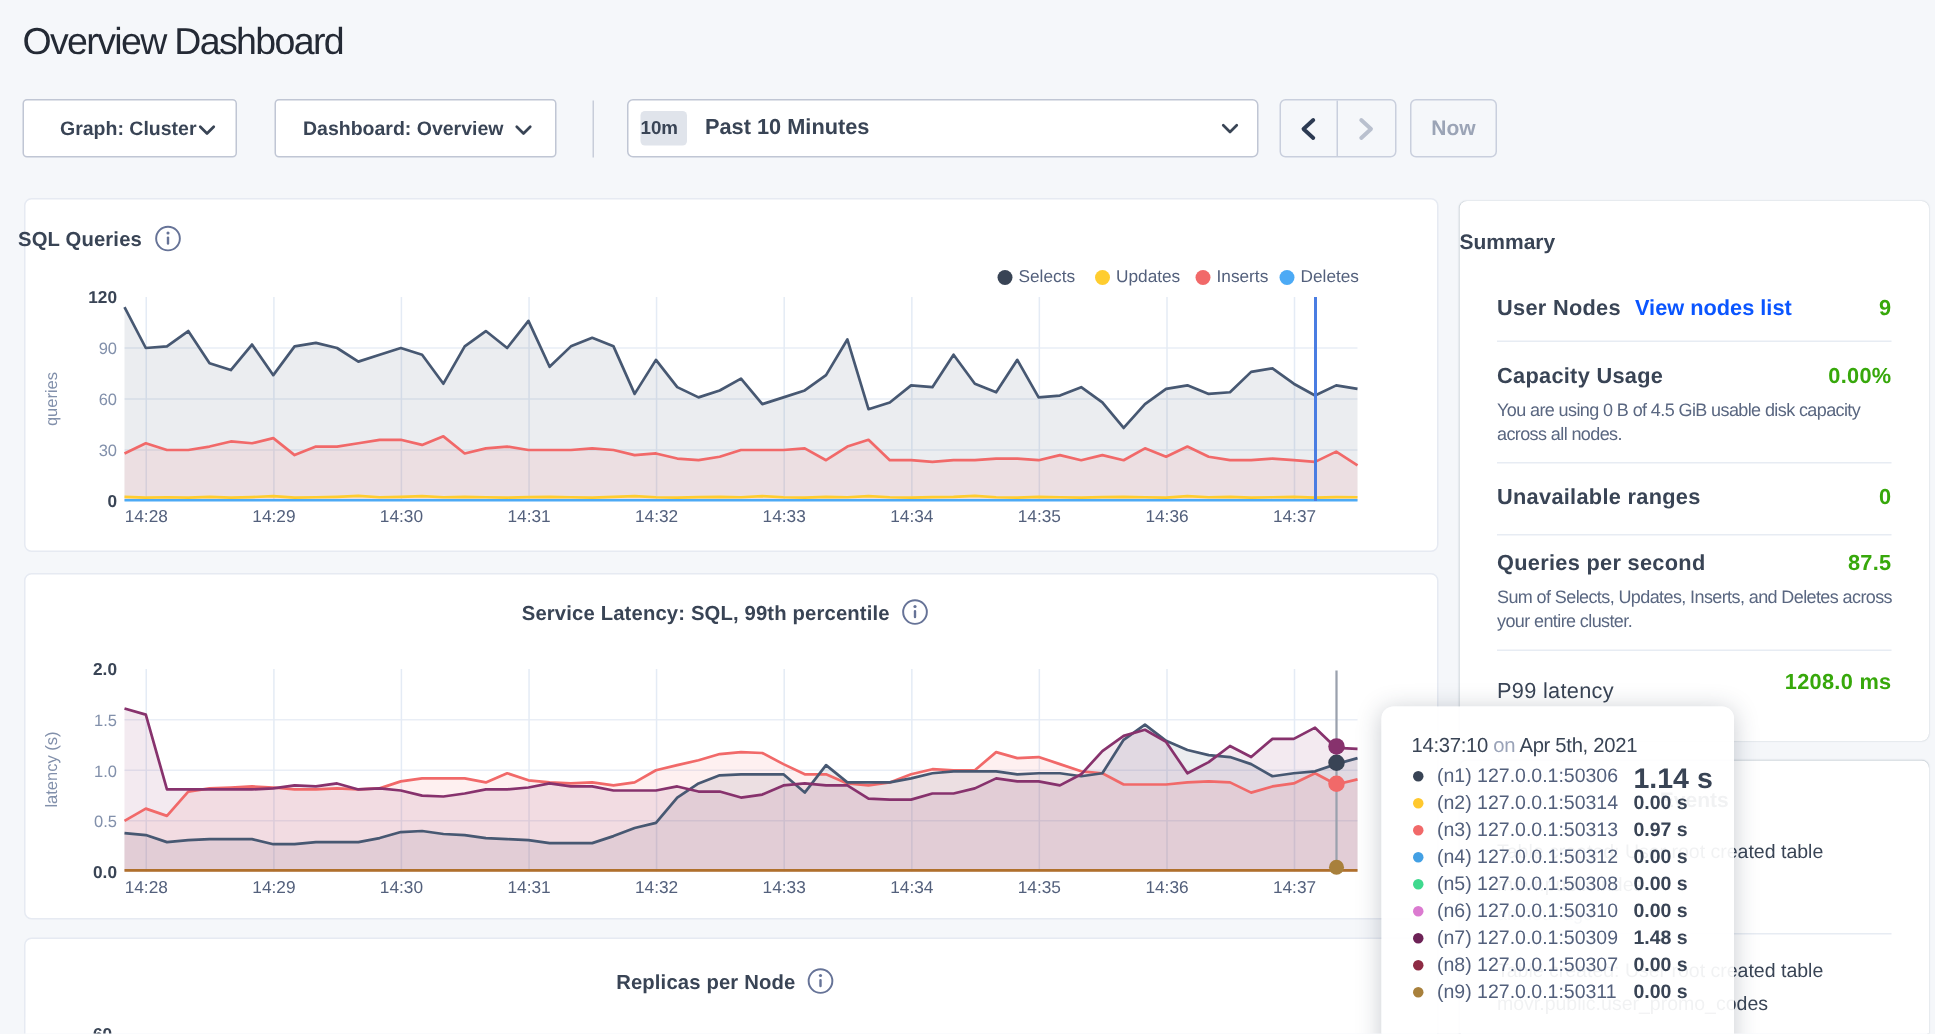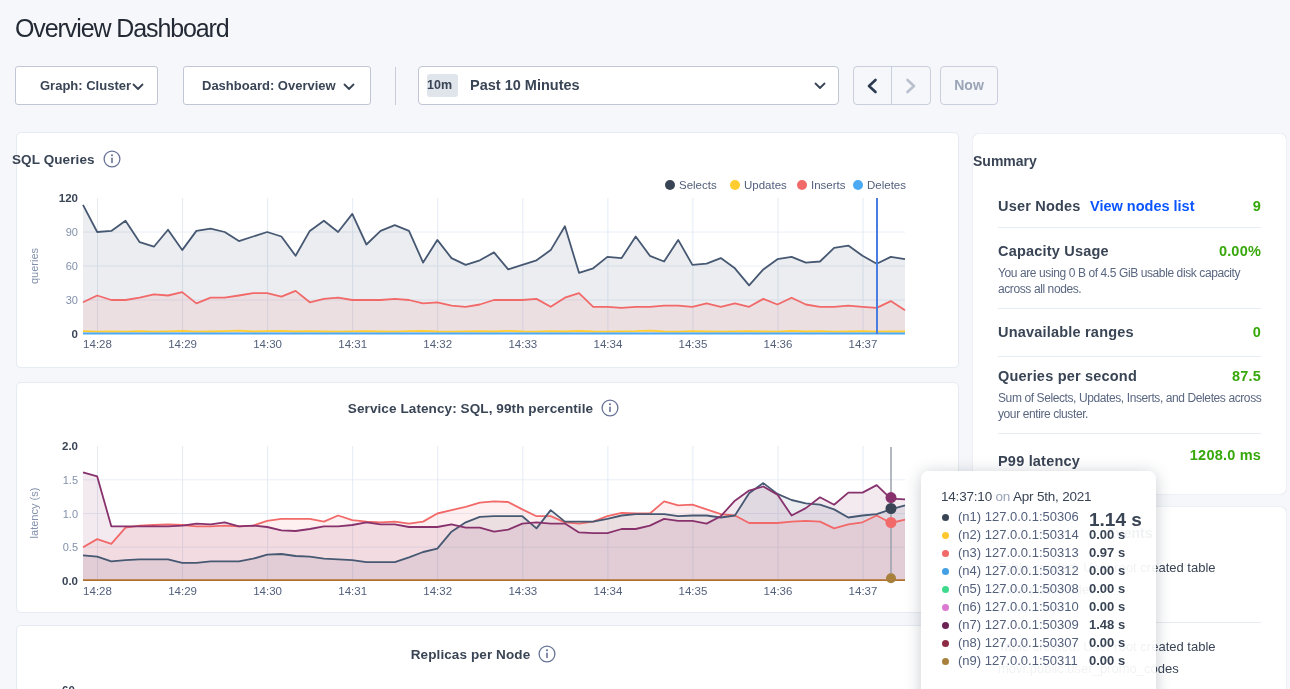--- a/index.html
+++ b/index.html
@@ -158,21 +158,21 @@
 <div class="abs grn" style="left:998px;top:243px;width:263px;text-align:right;font-size:14.5px;letter-spacing:0.2px">0.00%</div>
 <div class="abs" style="left:998px;top:266px;width:252px;font-size:12px;letter-spacing:-0.4px;color:#5a6781;line-height:15.6px">You are using 0 B of 4.5 GiB usable disk capacity across all nodes.</div>
 <div class="abs" style="left:998px;top:308px;width:263px;height:1px;background:#e7ecf3"></div>
 <div class="abs navy" style="left:998px;top:324px;font-size:14.5px;font-weight:bold;letter-spacing:0.2px">Unavailable ranges</div>
 <div class="abs grn" style="left:998px;top:324px;width:263px;text-align:right;font-size:14.5px;letter-spacing:0.2px">0</div>
 <div class="abs" style="left:998px;top:356px;width:263px;height:1px;background:#e7ecf3"></div>
 <div class="abs navy" style="left:998px;top:368px;font-size:14.5px;font-weight:bold;letter-spacing:0.2px">Queries per second</div>
 <div class="abs grn" style="left:998px;top:368px;width:263px;text-align:right;font-size:14.5px;letter-spacing:0.2px">87.5</div>
 <div class="abs" style="left:998px;top:391px;width:266px;font-size:12px;letter-spacing:-0.4px;color:#5a6781;line-height:15.6px">Sum of Selects, Updates, Inserts, and Deletes across your entire cluster.</div>
 <div class="abs" style="left:998px;top:433px;width:263px;height:1px;background:#e7ecf3"></div>
-<div class="abs navy" style="left:998px;top:453px;font-size:14.5px;font-weight:bold;letter-spacing:0.2px">P99 latency</div>
+<div class="abs navy" style="left:998px;top:453px;font-size:14.5px;font-weight:normal;letter-spacing:0.2px">P99 latency</div>
 <div class="abs grn" style="left:998px;top:447px;width:263px;text-align:right;font-size:14.5px;letter-spacing:0.2px">1208.0 ms</div>
 <div class="panel" style="left:973px;top:507px;width:313px;height:200px;border:none;box-shadow:0 0 1px rgba(67,90,111,0.4)"></div>
 <div class="abs navy" style="left:973px;top:525px;width:313px;text-align:center;font-size:14px;font-weight:bold">Events</div>
 <div class="abs navy" style="left:998px;top:557px;width:226px;font-size:13px;line-height:22px">Table created: User root created table movr.public.rides</div>
 <div class="abs" style="left:998px;top:602px;font-size:12px;color:#8290ab">an hour ago</div>
 <div class="abs" style="left:998px;top:622px;width:263px;height:1px;background:#e7ecf3"></div>
 <div class="abs navy" style="left:998px;top:636px;width:226px;font-size:13px;line-height:22px">Table created: User root created table movr.public.user_promo_codes</div>
 <div class="abs" style="left:921px;top:471px;width:235px;height:240px;background:rgba(255,255,255,0.93);border-radius:8px;box-shadow:0 2px 16px rgba(40,50,70,0.25)"></div>
 <div class="abs" style="left:941px;top:489px;font-size:13.5px;letter-spacing:-0.2px;color:#394455">14:37:10 <span style="color:#9aa3b8">on</span> Apr 5th, 2021</div>
 <div class="abs" style="left:941.5px;top:513.5px;width:7px;height:7px;border-radius:50%;background:#394455"></div>

